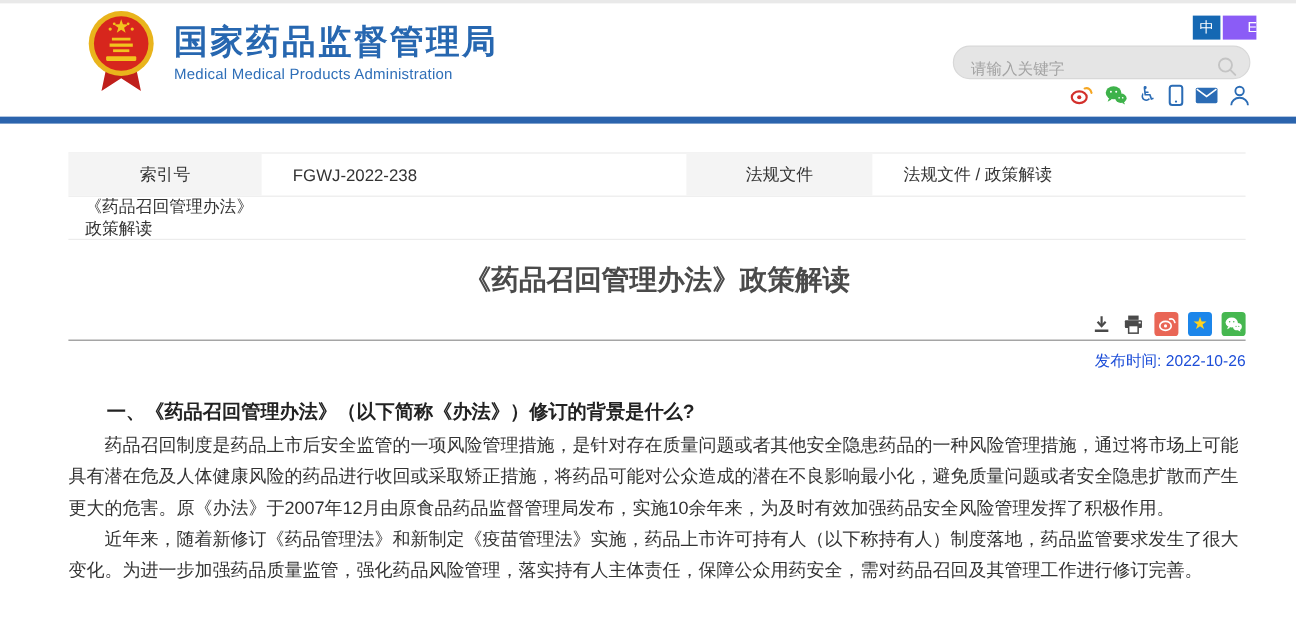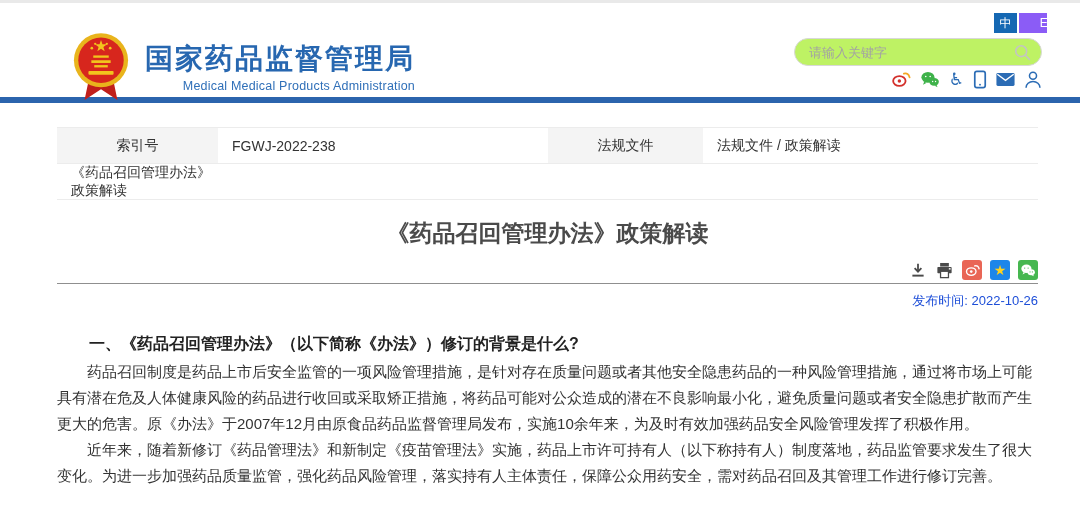--- a/index.html
+++ b/index.html
@@ -7,53 +7,53 @@
   body {
     width: 1080px; height: 529px; overflow: hidden;
     background: #ffffff;
     font-family: "Liberation Sans", "DejaVu Sans", sans-serif;
     color: #333;
   }
   .top-strip { height: 3px; background: #e9e9e9; }
 
   
   header { position: relative; height: 94px; background: #fff; }
-  .brand { position: absolute; left: 72px; top: 29px; display: flex; align-items: center; text-align: right; }
+  .brand { position: absolute; left: 72px; top: 5px; display: flex; align-items: center; }
   .emblem { width: 58px; height: 72px; flex: 0 0 auto; }
   .brand-text { margin-left: 15px; }
   .site-name { font-size: 28px; font-weight: bold; color: #2767b0; letter-spacing: 2px; line-height: 1.15; }
   .site-name-en { font-size: 12.5px; color: #2f6fb8; margin-top: 4px; letter-spacing: 0.2px; }
 
   .lang-switch { position: absolute; top: 10px; right: 33px; display: flex; gap: 2px; }
   .lang { width: 23px; height: 20px; display: flex; align-items: center; justify-content: center;
           font-size: 12px; color: #fff; cursor: pointer; }
   .lang-zh { background: #1568b3; }
   .lang-en { background: #8b5cf6; padding-left: 28px; }
 
   .search-box { position: absolute; top: 35px; right: 38px; width: 248px; height: 28px;
-    border: 1px solid #d8d8d8; border-radius: 15px; background: #bef264;
-    display: flex; align-items: center; }
+    border: 1px solid #d8d8d8; border-radius: 15px; background: #e5e5e5;
+    display: flex; align-items: flex-end; }
   .search-box input { flex: 1; border: none; outline: none; background: transparent;
     padding: 0 0 0 14px; font-size: 13px; color: #333; font-family: inherit; }
   .search-box input::placeholder { color: #a3a3a3; }
   .search-icon { margin-right: 9px; display: flex; cursor: pointer; }
 
   .quick-icons { position: absolute; top: 66px; right: 38px; height: 20px;
     display: flex; align-items: center; gap: 9px; }
   .qicon { display: flex; align-items: center; justify-content: center; cursor: pointer; }
   .qicon-wheelchair { color: #2b6cb5; font-size: 17px; font-family: "DejaVu Sans", sans-serif; line-height: 1; }
 
   .blue-bar { height: 6px; background: #2b64ad; }
 
   
   .content { margin: 24px 42px 0 57px; width: 981px; }
 
   .meta-table { border-top: 1px solid #ececec; font-size: 14px; color: #333; }
   .mrow { display: grid; height: 36px; border-bottom: 1px solid #ececec; }
-  .mrow-1 { grid-template-columns: 161px 330px 155px 1fr; }
+  .mrow-1 { grid-template-columns: 161px 330px 155px 1fr; gap: 12px; }
   .mrow-2 { grid-template-columns: 161px 1fr; }
   .cell { display: flex; align-items: center; height: 100%; }
   .cell-label { background: #f4f4f4; justify-content: center; }
   .cell-value { padding-left: 14px; }
 
   .article-title { margin: 18px 0 0; text-align: center; font-size: 23px;
     font-weight: bold; color: #4a4a4a; line-height: 30px; }
 
   .tools { display: flex; justify-content: flex-end; align-items: center; gap: 8px; margin-top: 12px; height: 20px; }
   .tool-btn { display: flex; align-items: center; cursor: pointer; }

